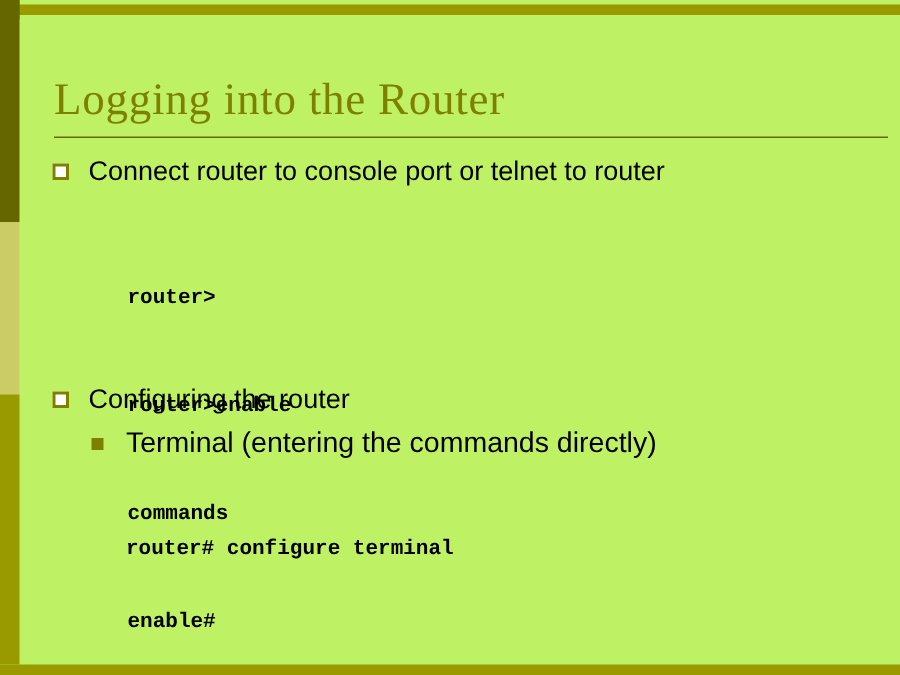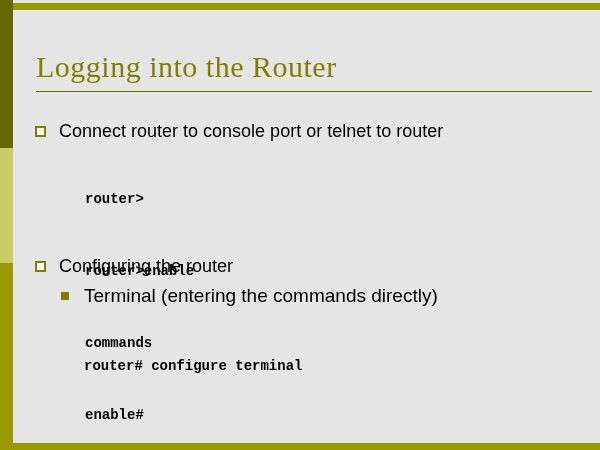--- a/index.html
+++ b/index.html
@@ -4,21 +4,21 @@
 <style>
   html, body {
     margin: 0;
     padding: 0;
     background: #ffffff;
   }
   .slide {
     position: relative;
     width: 600px;
     height: 450px;
-    background: #e5e5e5;
+    background: #bef264;
     overflow: hidden;
     font-family: "Liberation Sans", sans-serif;
   }
 
   
   .strip { position: absolute; left: 0; width: 13px; }
   .strip-dark  { top: 0;   height: 148px; background: #666600; }
   .strip-light { top: 148px; height: 115px; background: #CCCC66; }
   .strip-olive { top: 263px; height: 180px; background: #999900; }
 
@@ -49,21 +49,21 @@
     background: #666600;
   }
 
   .bullet-row {
     position: absolute;
     left: 35px;
     display: flex;
     align-items: flex-start;
     white-space: nowrap;
   }
-  .b1 { top: 120px; justify-content: space-between; }
+  .b1 { top: 103px; justify-content: space-between; }
   .b2 { top: 255px; }
   .bullet-row .btext {
     font-size: 18px;
     color: #000000;
     line-height: 22px;
   }
   .sq {
     display: inline-block;
     flex: 0 0 auto;
   }

